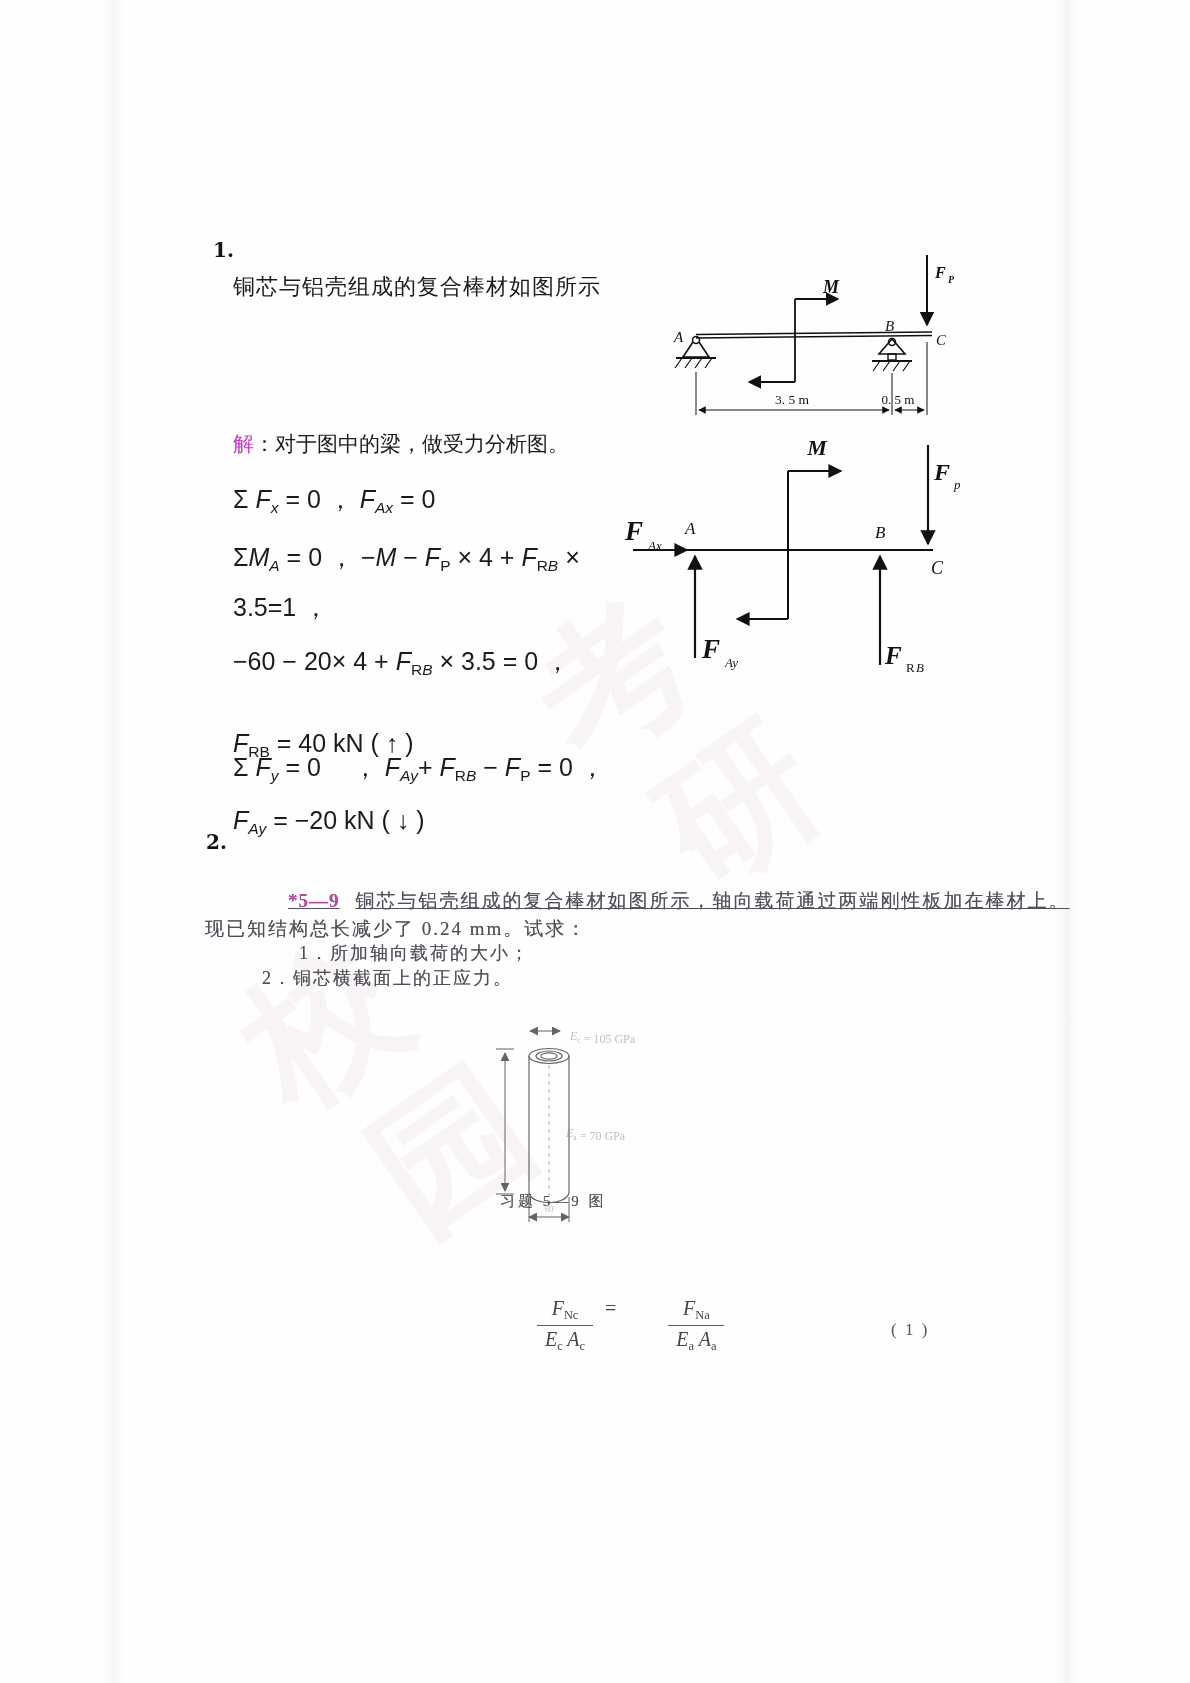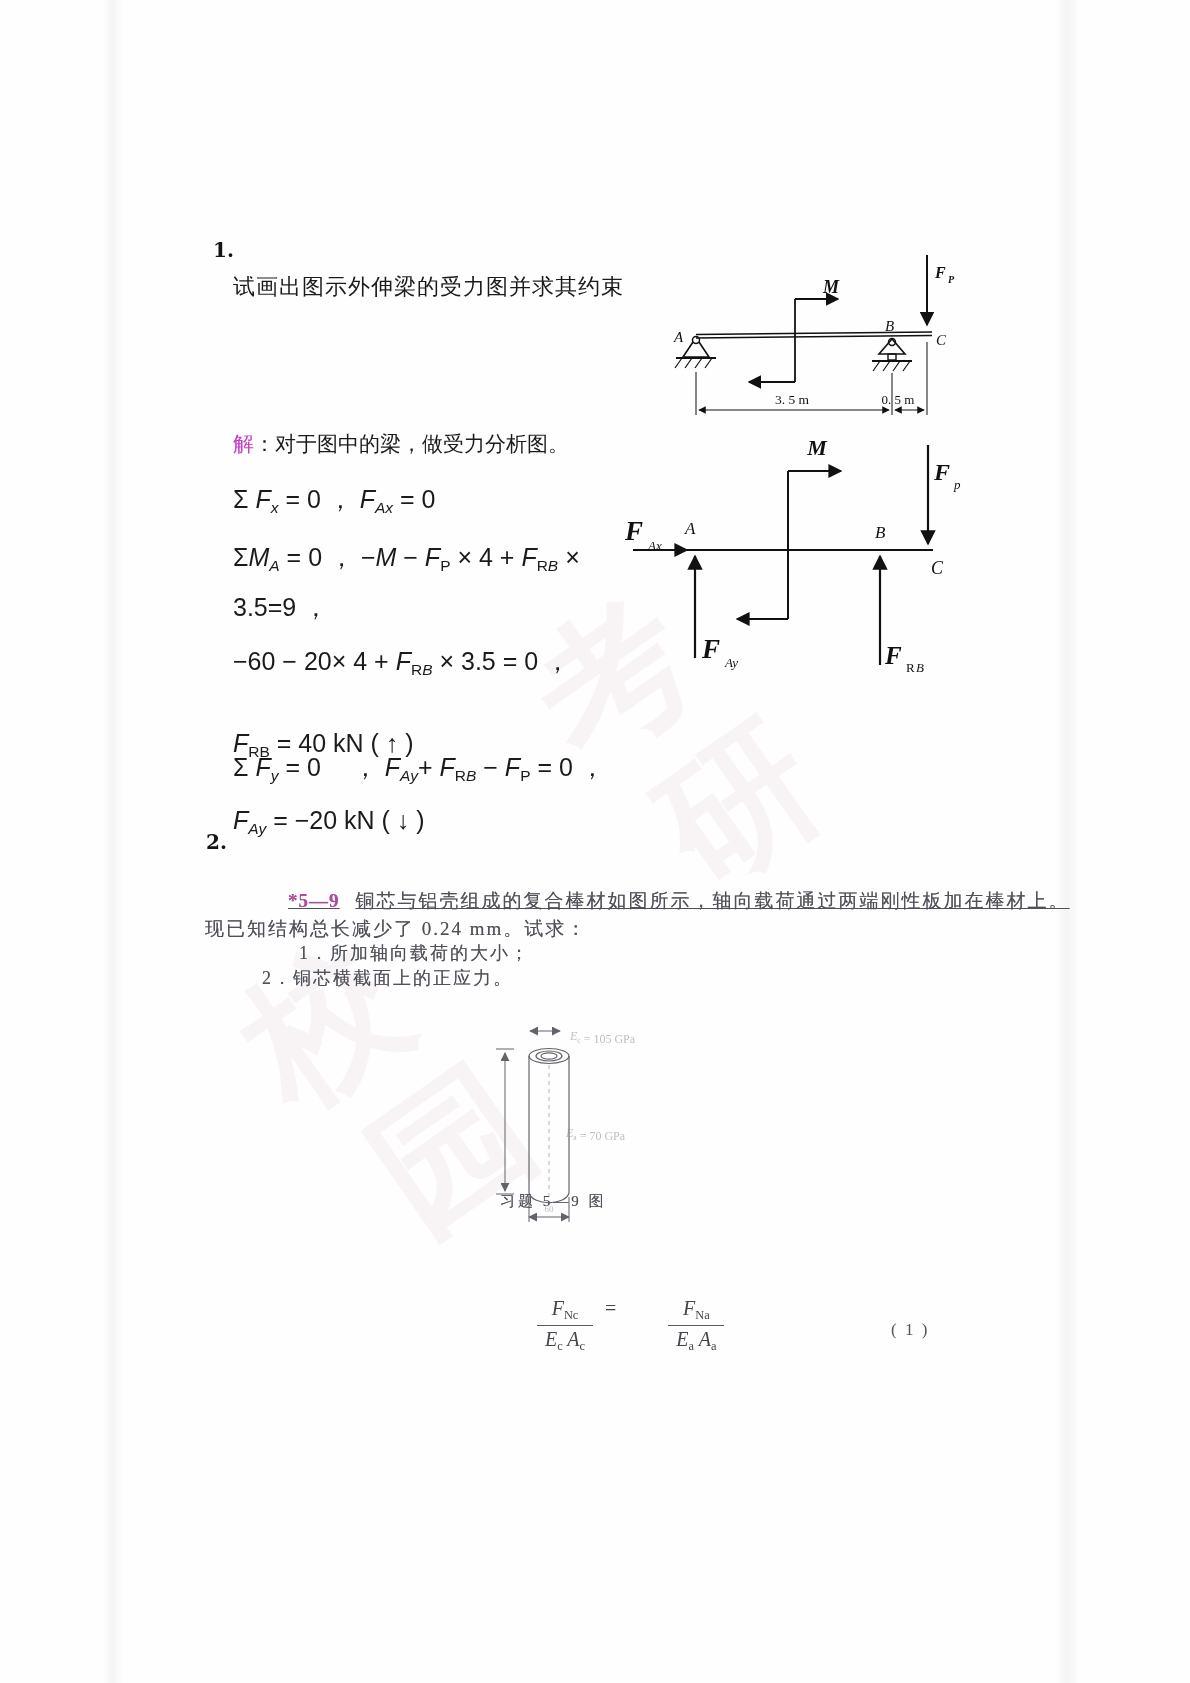--- a/index.html
+++ b/index.html
@@ -53,21 +53,21 @@
 
   <div class="edge-band" id="band-left"></div>
   <div class="edge-band" id="band-right"></div>
 
   <div class="wm" style="left:540px;top:580px;">考</div>
   <div class="wm" style="left:665px;top:705px;">研</div>
   <div class="wm" style="left:250px;top:925px;">校</div>
   <div class="wm" style="left:378px;top:1050px;">园</div>
 
   <div class="num-label" style="left:213px;top:238px;">1.</div>
-  <div class="typed" style="left:233px;top:272px;">试画出图示外伸梁的受力图并求其约束</div>
+  <div class="typed" style="left:233px;top:272px;">铜芯与铝壳组成的复合棒材如图所示</div>
 
   <svg style="left:600px;top:245px;" width="370" height="180" viewBox="0 0 370 180">
     <defs>
       <marker id="ah1" viewBox="0 0 10 10" refX="9" refY="5" markerWidth="7.5" markerHeight="7.5" orient="auto-start-reverse">
         <path d="M0,0 L10,5 L0,10 z" fill="#111"></path>
       </marker>
     </defs>
 
     <g>
       <line x1="96" y1="89.5" x2="332" y2="87" stroke="#111" stroke-width="1.6"></line>
@@ -115,21 +115,21 @@
     </g>
     <text x="192" y="159" font-size="13.5" text-anchor="middle">3. 5 m</text>
     <text x="298" y="159" font-size="13" text-anchor="middle">0. 5 m</text>
   </svg>
 
   <div class="eqline" style="top:430px;font-size:21px;">
     <span class="magenta">解</span><span>：对于图中的梁，做受力分析图。</span>
   </div>
   <div class="eqline" style="top:483px;"><span class="sg-n">Σ </span><span class="sg-i">F</span><span class="sg-isub">x</span><span class="sg-n"> = 0 ， </span><span class="sg-i">F</span><span class="sg-isub">Ax</span><span class="sg-n"> = 0</span></div>
   <div class="eqline" style="top:541px;"><span class="sg-n">Σ</span><span class="sg-i">M</span><span class="sg-isub">A</span><span class="sg-n"> = 0 ， −</span><span class="sg-i">M</span><span class="sg-n"> − </span><span class="sg-i">F</span><span class="sg-sub">P</span><span class="sg-n"> × 4 + </span><span class="sg-i">F</span><span class="sg-sub">R</span><span class="sg-isub">B</span><span class="sg-n"> ×</span></div>
-  <div class="eqline" style="top:591px;"><span class="sg-n">3.5=9 ，</span></div>
+  <div class="eqline" style="top:591px;"><span class="sg-n">3.5=1 ，</span></div>
   <div class="eqline" style="top:645px;"><span class="sg-n">−60 − 20× 4 + </span><span class="sg-i">F</span><span class="sg-sub">R</span><span class="sg-isub">B</span><span class="sg-n"> × 3.5 = 0 ，</span></div>
   <div class="eqline" style="top:729px;"><span class="sg-i">F</span><span class="sg-sub">RB</span><span class="sg-n"> = 40 kN ( ↑ )</span></div>
   <div class="eqline" style="top:751px;"><span class="sg-n">Σ </span><span class="sg-i">F</span><span class="sg-isub">y</span><span class="sg-n"> = 0　 ， </span><span class="sg-i">F</span><span class="sg-isub">Ay</span><span class="sg-n">+ </span><span class="sg-i">F</span><span class="sg-sub">R</span><span class="sg-isub">B</span><span class="sg-n"> − </span><span class="sg-i">F</span><span class="sg-sub">P</span><span class="sg-n"> = 0 ，</span></div>
   <div class="eqline" style="top:806px;"><span class="sg-i">F</span><span class="sg-isub">Ay</span><span class="sg-n"> = −20 kN ( ↓ )</span></div>
 
   <svg style="left:575px;top:400px;" width="400" height="285" viewBox="0 0 400 285">
     <defs>
       <marker id="ah2" viewBox="0 0 10 10" refX="9" refY="5" markerWidth="7" markerHeight="7" orient="auto-start-reverse">
         <path d="M0,0 L10,5 L0,10 z" fill="#111"></path>
       </marker>

